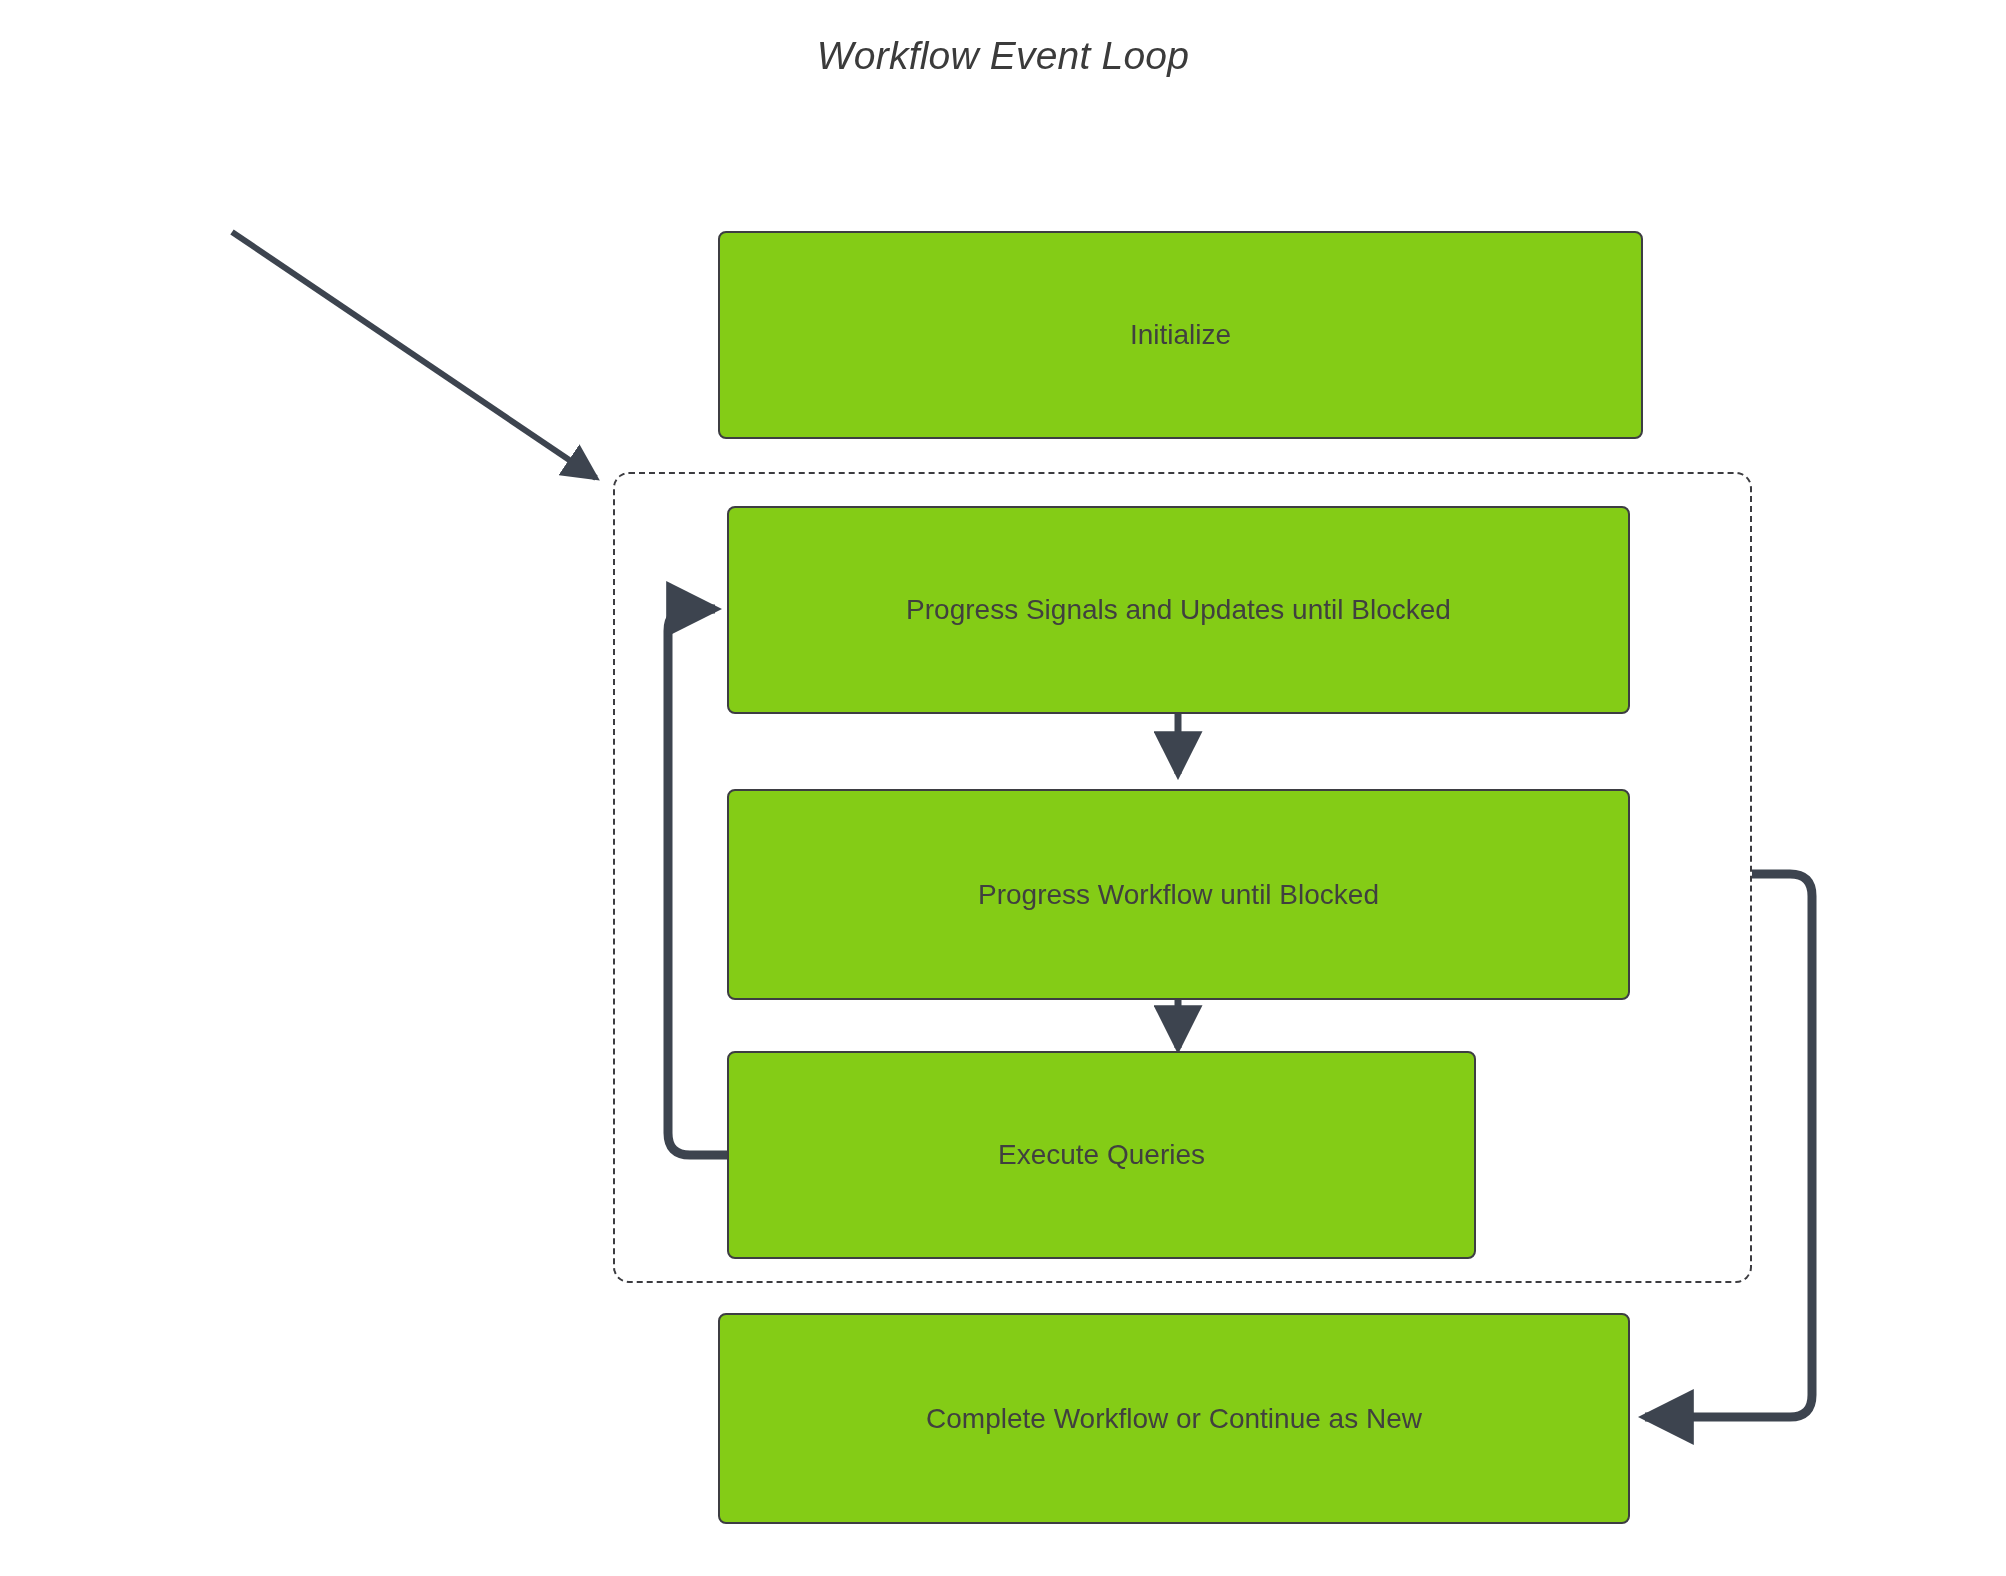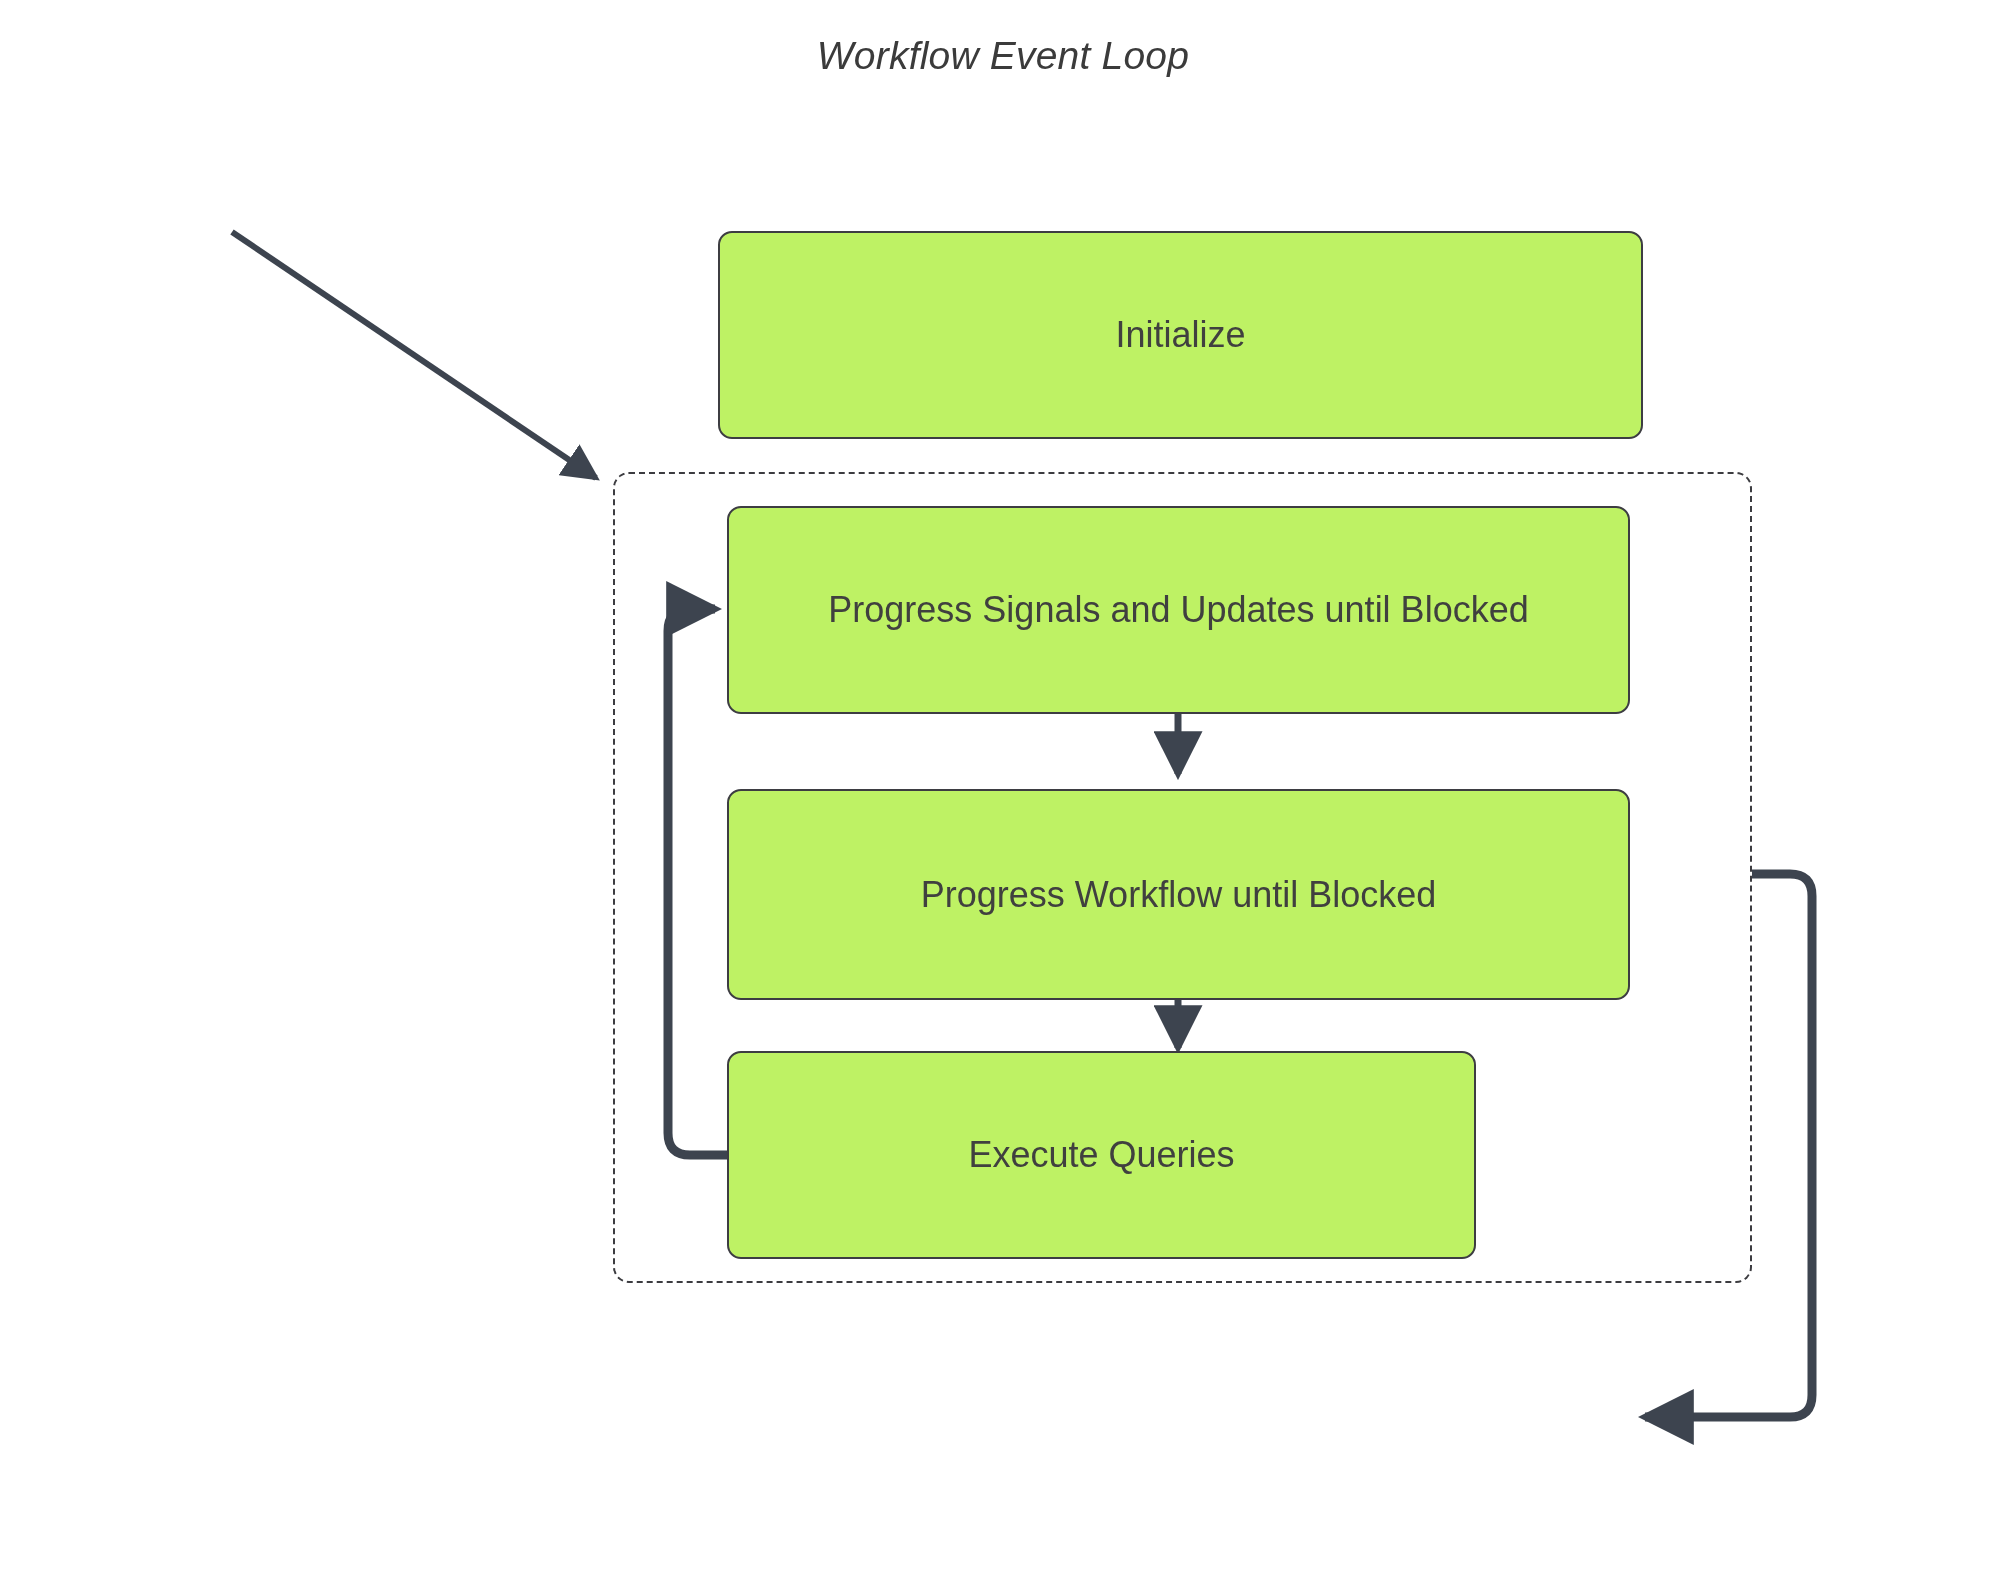--- a/index.html
+++ b/index.html
@@ -36,27 +36,27 @@
     width: 290px;
     text-align: center;
     font-size: 32px;
     line-height: 42px;
     color: #3b3b3b;
   }
   .node {
     position: absolute;
     box-sizing: border-box;
     border: 2px solid #3d3d42;
-    border-radius: 14px;
-    background: #bef264;
+    border-radius: 8px;
+    background: #84cc16;
     display: flex;
     align-items: center;
     justify-content: center;
     color: #40403f;
-    font-size: 36px;
+    font-size: 28px;
     z-index: 3;
   }
   .dashed-group {
     position: absolute;
     box-sizing: border-box;
     border: 2px dashed #3c3c40;
     border-radius: 16px;
     background: transparent;
     z-index: 1;
   }
@@ -115,20 +115,23 @@
   </div>
 
   <div class="node" style="left:727px; top:783px; width:903px; height:211px;">
     <span>Progress Workflow until Blocked</span>
   </div>
 
   <div class="node" style="left:727px; top:1045px; width:749px; height:208px;">
     <span>Execute Queries</span>
   </div>
 
+  <div class="node" style="left:718px; top:1307px; width:912px; height:211px;">
+    <span>Complete Workflow or Continue as New</span>
+  </div>
 
   <svg class="overlay overlay-top" viewBox="0 0 2006 1576">
     <defs>
       <marker id="arrowLoop" viewBox="0 0 12 12" refX="10.5" refY="6" markerWidth="6.2" markerHeight="6.2" orient="auto-start-reverse">
         <path d="M 0 0 L 12 6 L 0 12 z" fill="#3d444f"></path>
       </marker>
     </defs>
 
     <g>
       <path d="M 727 1149 L 690 1149 Q 668 1149 668 1127 L 668 625 Q 668 603 690 603 L 715 603" fill="none" stroke="#3d444f" stroke-width="9" stroke-linecap="butt" marker-end="url(#arrowLoop)"></path>

